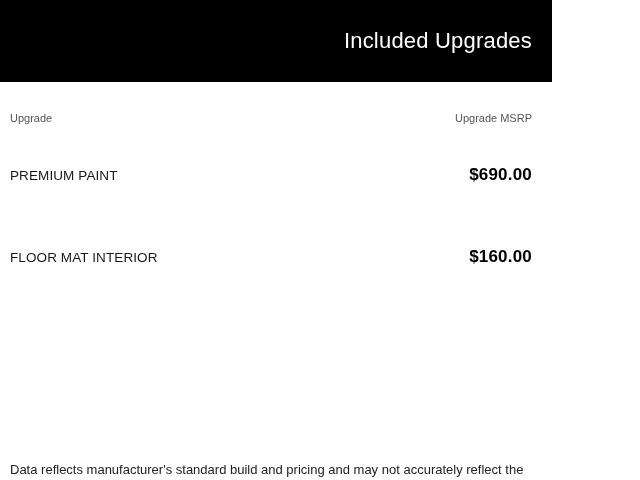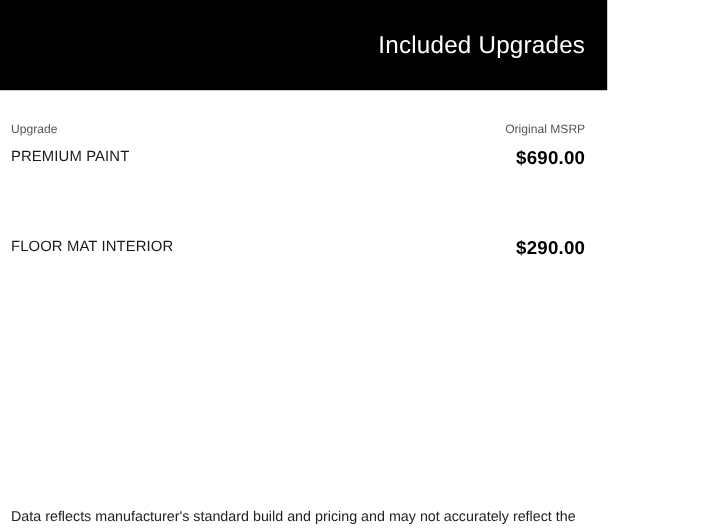--- a/index.html
+++ b/index.html
@@ -46,21 +46,21 @@
   .col-head {
     font-size: 11px;
     color: #555555;
     font-weight: 400;
   }
   .rows {
     box-sizing: border-box;
   }
   .row {
     display: flex;
-    align-items: flex-start;
+    align-items: center;
     justify-content: space-between;
     box-sizing: border-box;
     height: 82px;
     padding: 0 20px 0 10px;
   }
   .row-label {
     font-size: 13.5px;
     color: #1a1a1a;
     font-weight: 400;
     letter-spacing: 0.1px;
@@ -85,33 +85,33 @@
 <body>
 
 <div class="page">
 
   <div class="header-bar">
     <div class="header-title">Included Upgrades</div>
   </div>
 
   <div class="table-head">
     <div class="col-head">Upgrade</div>
-    <div class="col-head">Original MSRP</div>
+    <div class="col-head">Upgrade MSRP</div>
   </div>
 
   <div class="rows">
 
     <div class="row">
       <div class="row-label">PREMIUM PAINT</div>
       <div class="row-price">$690.00</div>
     </div>
 
     <div class="row">
       <div class="row-label">FLOOR MAT INTERIOR</div>
-      <div class="row-price">$290.00</div>
+      <div class="row-price">$160.00</div>
     </div>
 
 
     <div class="row">
     </div>
 
   </div>
 
   <div class="footnote">Data reflects manufacturer's standard build and pricing and may not accurately reflect the exact condition of this vehicle. Please contact dealer for more information.</div>
 

